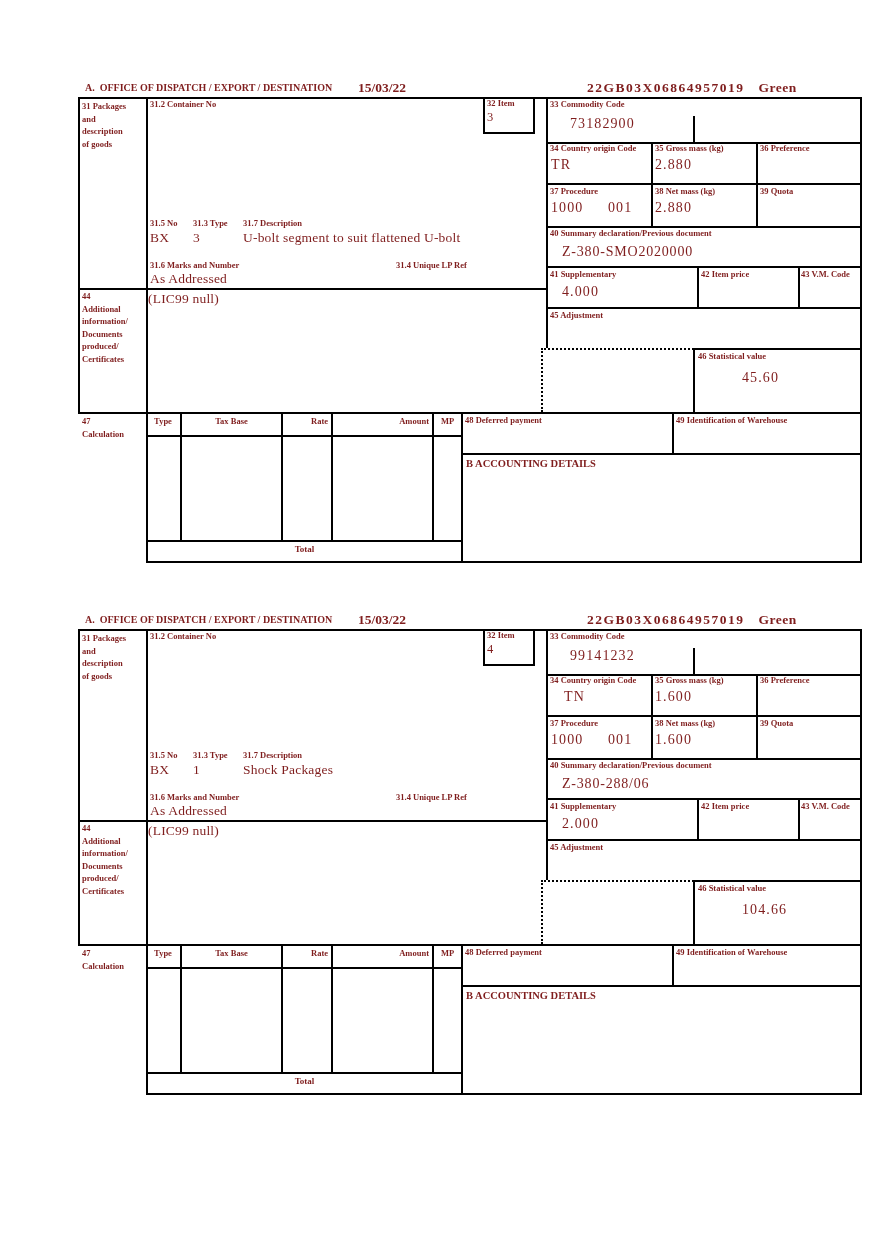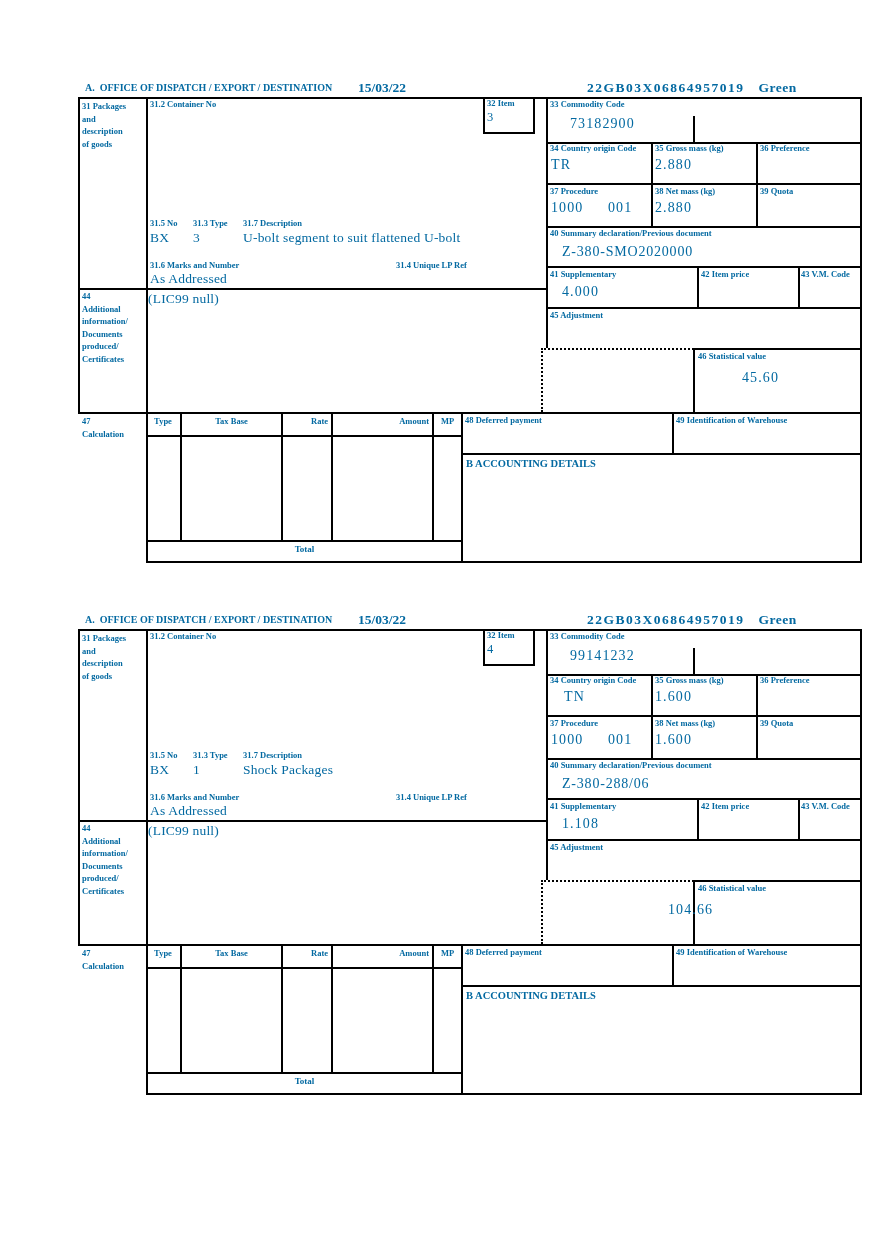--- a/index.html
+++ b/index.html
@@ -1,18 +1,18 @@
 <!DOCTYPE html>
 <html><head>
 <meta charset="utf-8">
 <style>
   html,body { margin:0; padding:0; background:#fff; }
   #page {
     position:relative; width:882px; height:1250px; background:#fff;
-    font-family:"Liberation Serif", serif; color:#0369a1; overflow:hidden;
+    font-family:"Liberation Serif", serif; color:#7f1d1d; overflow:hidden;
   }
   .form { position:absolute; left:0; width:882px; height:495px; }
   .ln { position:absolute; background:#000; display:block; }
   .dot-h { position:absolute; border-top:2px dotted #000; height:0; display:block; }
   .dot-v { position:absolute; border-left:2px dotted #000; width:0; display:block; }
   .lbl { position:absolute; font-size:8.5px; font-weight:bold; line-height:1.1; white-space:nowrap; }
   .ml { line-height:12.6px; }
   .ml div { white-space:nowrap; }
   .val { position:absolute; font-size:13.5px; letter-spacing:0.2px; white-space:nowrap; }
   .num { font-size:14px; letter-spacing:1.1px; }
@@ -216,25 +216,25 @@
     <div class="val num" style="left:551px; top:120px;">1000</div>
     <div class="val num" style="left:608px; top:120px;">001</div>
     <div class="val num" style="left:655px; top:120px;">1.600</div>
 
     <div class="lbl" style="left:550px; top:149px;">40 Summary declaration/Previous document</div>
     <div class="val num" style="left:562px; top:164px; letter-spacing:0.8px;">Z-380-288/06</div>
 
     <div class="lbl" style="left:550px; top:190px;">41 Supplementary</div>
     <div class="lbl" style="left:701px; top:190px;">42 Item price</div>
     <div class="lbl" style="left:801px; top:190px;">43 V.M. Code</div>
-    <div class="val num" style="left:562px; top:204px;">1.108</div>
+    <div class="val num" style="left:562px; top:204px;">2.000</div>
 
     <div class="lbl" style="left:550px; top:231px;">45 Adjustment</div>
     <div class="lbl" style="left:698px; top:272px;">46 Statistical value</div>
-    <div class="val num" style="left:668px; top:290px;">104.66</div>
+    <div class="val num" style="left:742px; top:290px;">104.66</div>
 
     <div class="lbl" style="left:150px; top:139px;">31.5 No</div>
     <div class="lbl" style="left:193px; top:139px;">31.3 Type</div>
     <div class="lbl" style="left:243px; top:139px;">31.7 Description</div>
     <div class="val" style="left:150px; top:150px;">BX</div>
     <div class="val" style="left:193px; top:150px;">1</div>
     <div class="val" style="left:243px; top:150px;">Shock Packages</div>
 
     <div class="lbl" style="left:150px; top:181px;">31.6 Marks and Number</div>
     <div class="lbl" style="left:396px; top:181px;">31.4 Unique LP Ref</div>

